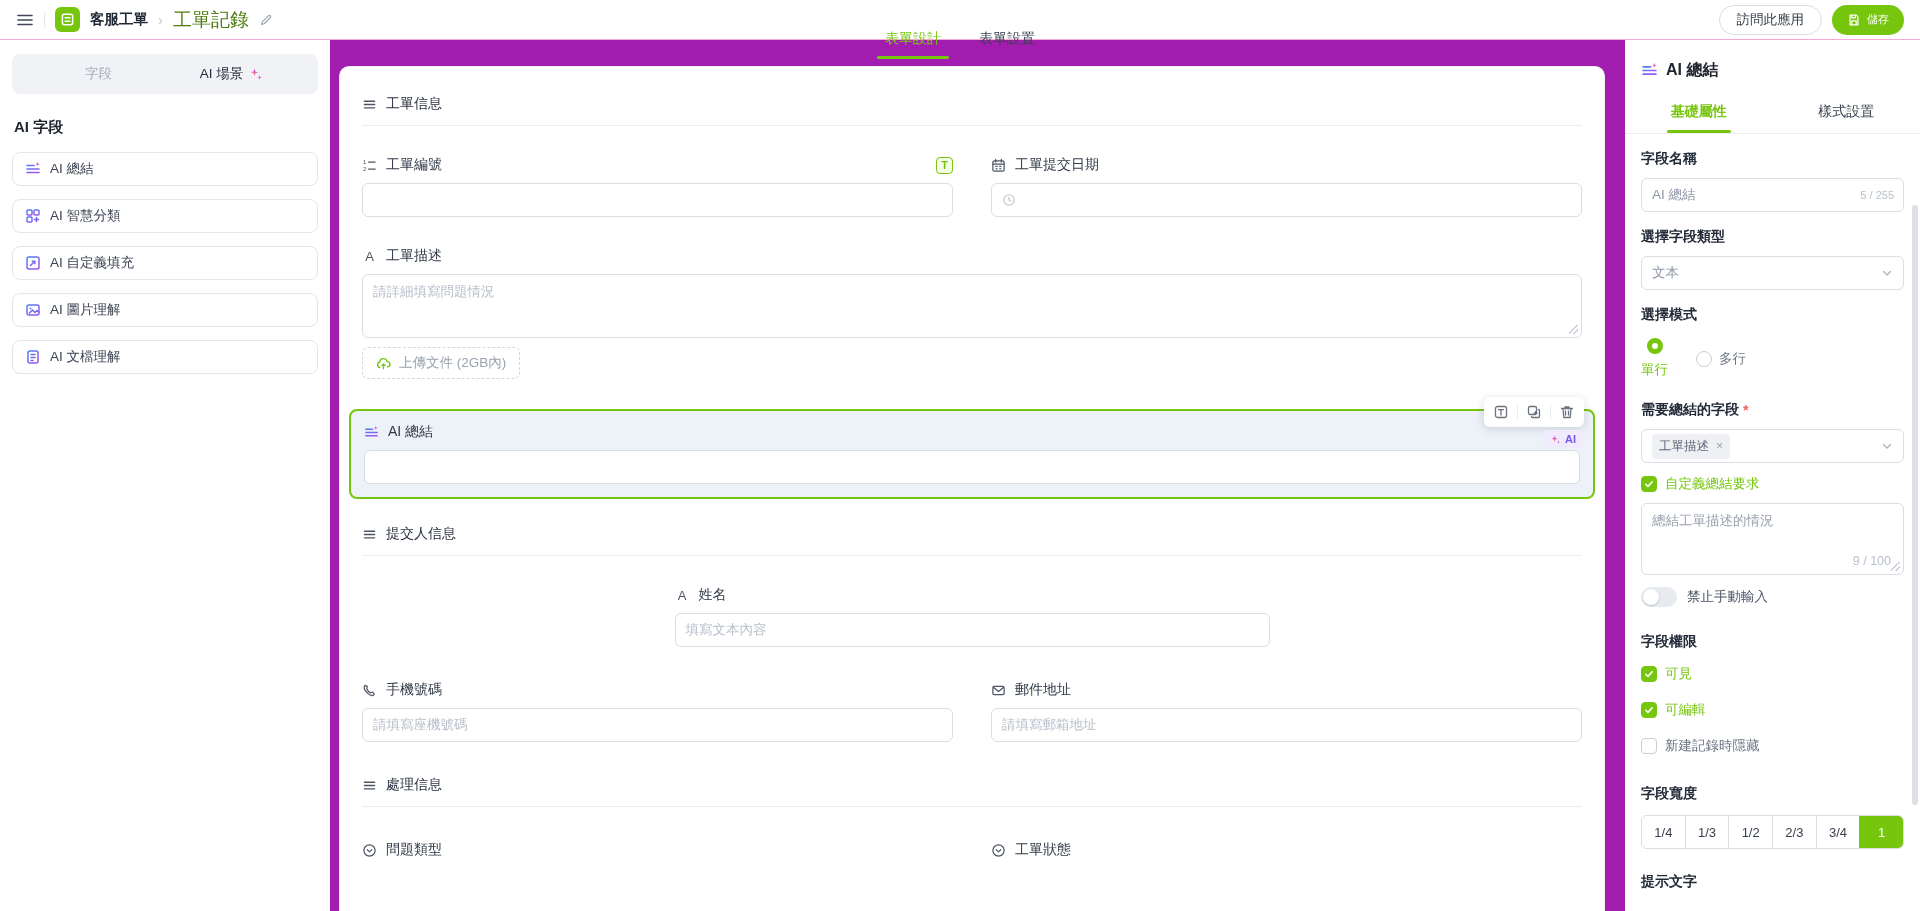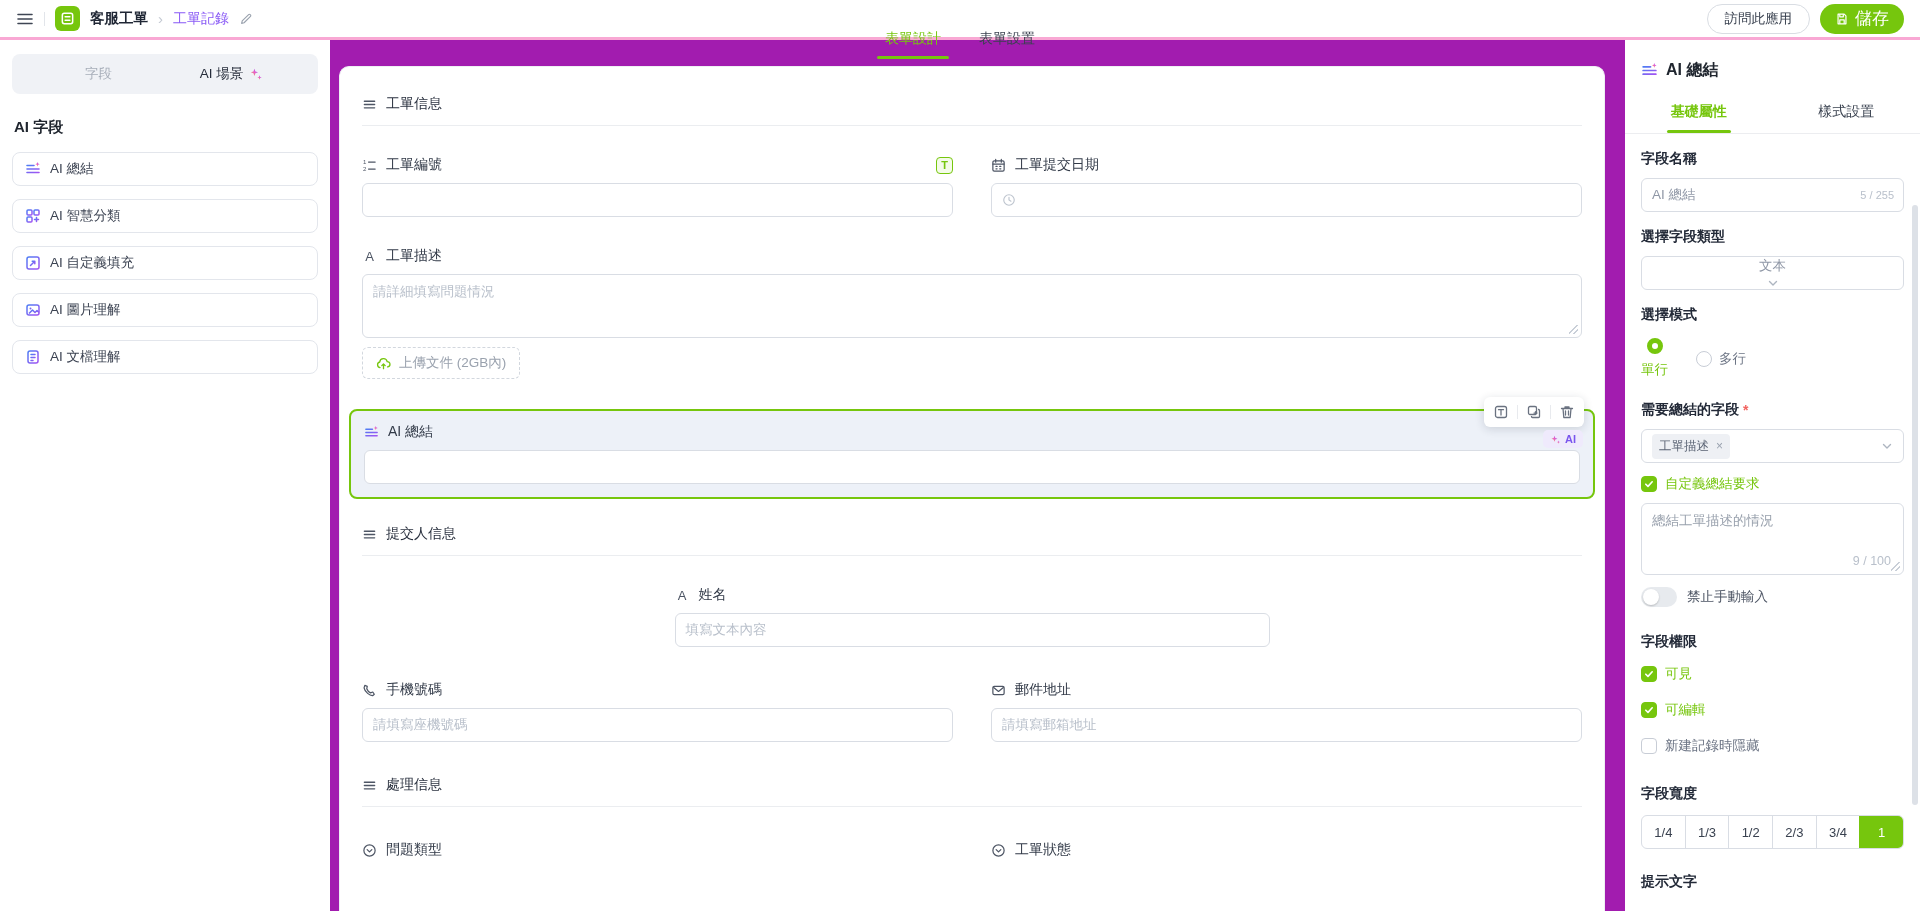--- a/index.html
+++ b/index.html
@@ -1,41 +1,41 @@
 <!DOCTYPE html>
 <html><head>
 <meta charset="utf-8">
 <style>
   * { margin:0; padding:0; box-sizing:border-box; }
   html,body { background:#e9ebee; }
   .app { width:1920px; height:911px; position:relative; overflow:hidden; background:#fff;
          font-family:"Liberation Sans","DejaVu Sans",sans-serif; color:#2a313f; }
 
   
-  .tb { height:40px; border-bottom:3px solid #f9a8d4; display:flex; align-items:center;
+  .tb { height:40px; border-bottom:1px solid #f9a8d4; display:flex; align-items:center;
         padding:0 16px; position:relative; background:#fff; z-index:5;gap:36px; }
   .tb-left { display:flex; align-items:center; gap:10px; }
   .icon-btn { display:flex; align-items:center; justify-content:center; cursor:pointer; }
   .tb-divider { width:1px; height:14px; background:#e2e5ea; }
   .app-icon { width:25px; height:25px; border-radius:6px; background:#76c60d;
               display:flex; align-items:center; justify-content:center; }
   .app-name { font-weight:700; font-size:14.5px; color:#1f2634; }
   .crumb-sep { color:#c3c9d2; font-size:15px; line-height:1; }
-  .crumb { font-size:14px; color:#8b5cf6; }
+  .crumb { font-size:19px; color:#4d7c0f; }
   .tb-tabs { position:absolute; left:50%; transform:translateX(-50%); top:0; height:40px; display:flex; gap:10px; }
   .tb-tab { height:100%; display:flex; align-items:center; padding:16px 14px; font-size:14px;
             color:#3a4250; position:relative; cursor:pointer;margin-top:19px; }
   .tb-tab.active { color:#76c60d; }
   .tb-tab.active::after { content:""; position:absolute; left:6px; right:6px; bottom:0;
             height:3px; background:#76c60d; border-radius:2px; }
   .tb-right { margin-left:auto; display:flex; gap:10px; align-items:center; }
   .btn-outline { height:30px; padding:0 17px; border:1px solid #d9dde3; border-radius:16px;
             font-size:13.5px; color:#39414f; background:#fff; display:flex; align-items:center; cursor:pointer; }
   .btn-primary { height:30px; padding:0 15px; border-radius:16px; background:#76c60d; color:#fff;
-            font-size:17px; display:flex; align-items:center; gap:6px; border:none; cursor:pointer; }
+            font-size:11px; display:flex; align-items:center; gap:6px; border:none; cursor:pointer; }
 
   
   .body { display:flex; height:871px; }
   .sidebar { width:330px; background:#fff; padding:14px 12px 0; flex:none; }
   .main { flex:1; background:#a21caf; padding:26px 20px 0 9px; min-width:0; }
   .panel { width:295px; background:#fff; padding:0 16px; position:relative; flex:none; }
 
   
   .seg { height:36px; background:#f0f2f6; border-radius:8px; display:flex; padding:20px; }
   .seg-item { flex:1; display:flex; align-items:center; justify-content:center; gap:6px;
@@ -80,21 +80,21 @@
   .p-tab { flex:1; text-align:center; padding:10px 0 12px; font-size:14px; color:#3a4250; position:relative; cursor:pointer; }
   .p-tab.active { color:#76c60d; font-weight:700; }
   .p-tab.active::after { content:""; position:absolute; left:50%; transform:translateX(-50%); bottom:0;
              width:64px; height:3px; background:#76c60d; border-radius:2px; }
   .p-group-label { font-size:14px; font-weight:700; color:#232a38; margin-top:16px; display:flex; align-items:center; }
   .p-input-wrap { position:relative; margin-top:10px; }
   .p-input { width:100%; height:34px; border:1px solid #d9dde4; border-radius:6px; padding:0 64px 0 10px;
              font-size:13.5px; color:#8f97a6; background:#fff; font-family:inherit; }
   .p-counter { position:absolute; right:10px; top:50%; transform:translateY(-50%); font-size:11px; color:#b9c0cb; }
   .p-select { margin-top:10px; height:34px; border:1px solid #d9dde4; border-radius:6px; display:flex;
-             align-items:center; justify-content:space-between; padding:0 10px; font-size:13.5px; color:#8f97a6; cursor:pointer;flex-direction:column; }
+             align-items:center; justify-content:space-between; padding:0 10px; font-size:13.5px; color:#8f97a6; cursor:pointer; }
   .radio-row { display:flex; gap:28px; margin-top:14px; }
   .radio { display:flex; align-items:center; gap:7px; font-size:13.5px; color:#6d7585; cursor:pointer; }
   .radio .dot { width:16px; height:16px; border-radius:50%; border:1px solid #c8cdd6; background:#fff; }
   .radio.sel { color:#76c60d; font-weight:500;flex-direction:column; }
   .radio.sel .dot { border:5px solid #76c60d; }
   .req { color:#f2635f; margin-left:4px; font-weight:700; }
   .ms-box { margin-top:10px; height:34px; border:1px solid #d9dde4; border-radius:6px; display:flex;
              align-items:center; justify-content:space-between; padding:0 10px; cursor:pointer; }
   .chip { background:#eef0f4; border-radius:4px; padding:4px 7px; font-size:12.5px; color:#5b6474;
              display:flex; gap:7px; align-items:center; }

